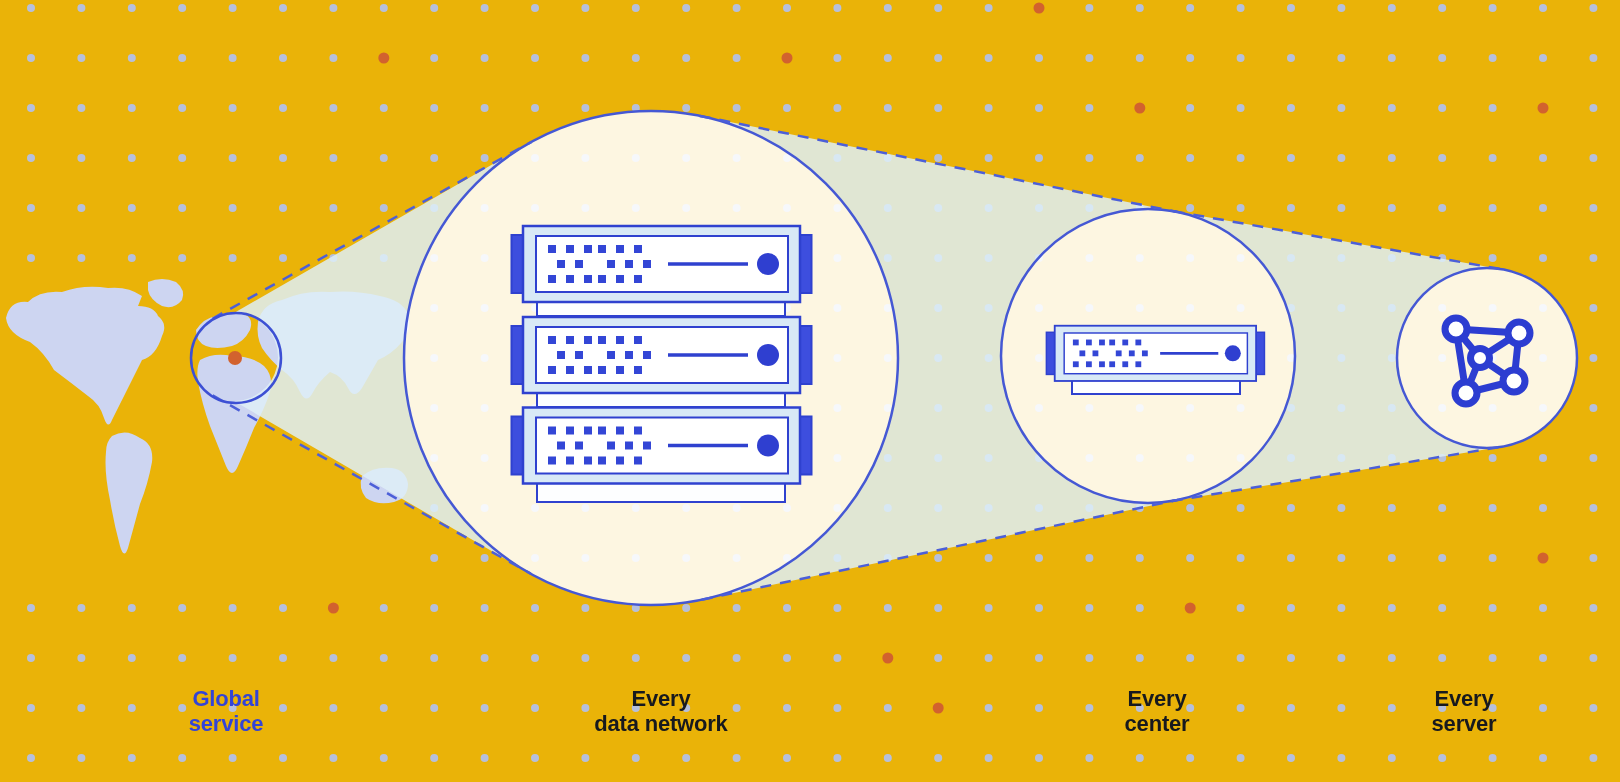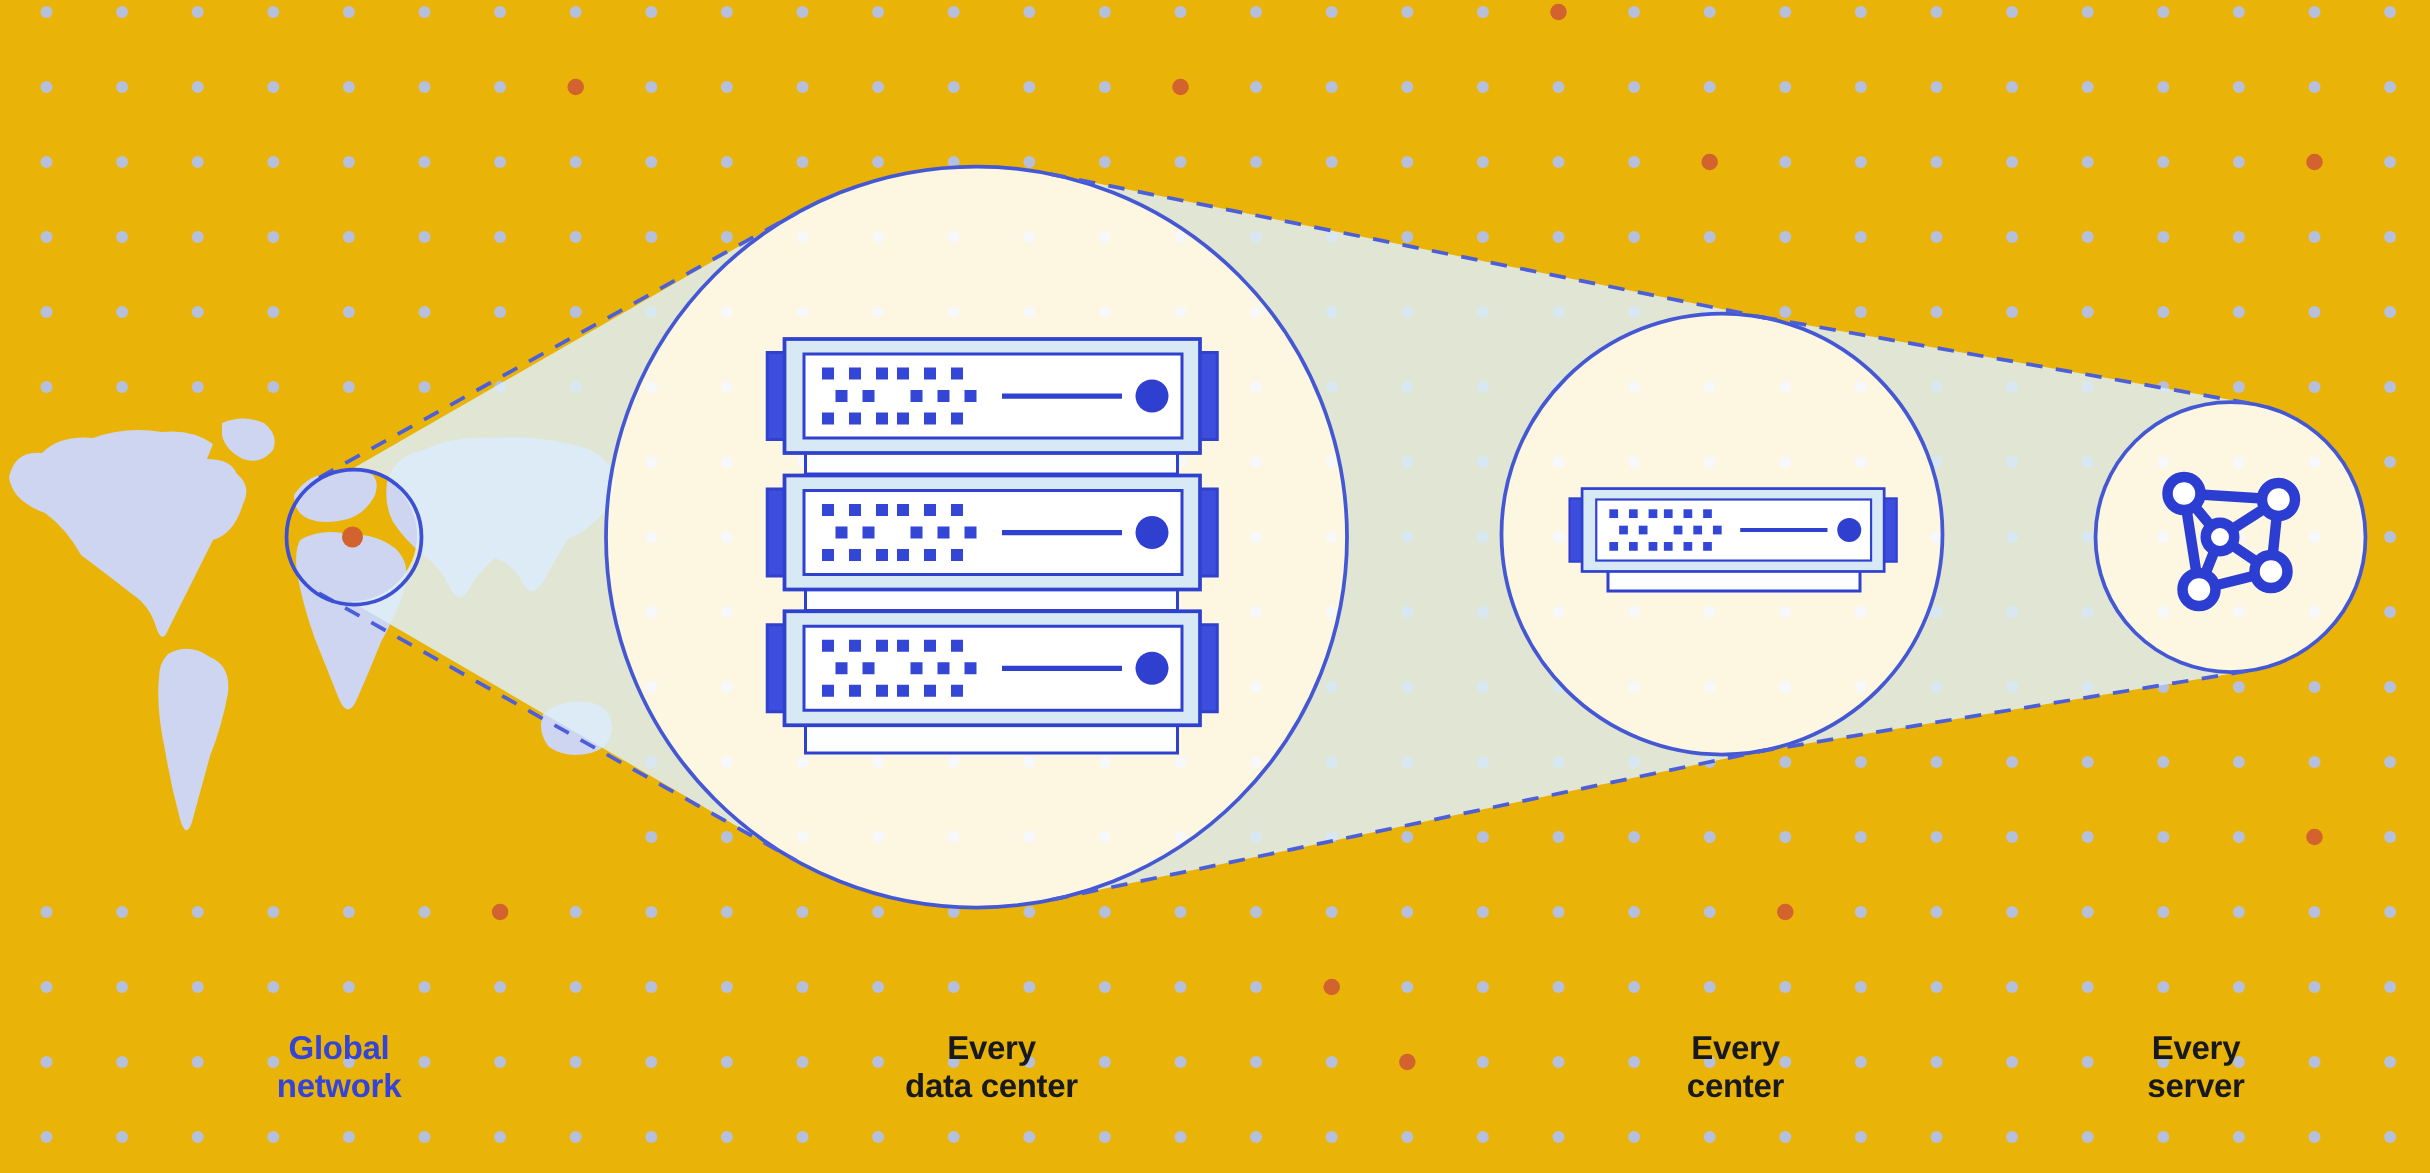--- a/index.html
+++ b/index.html
@@ -588,25 +588,25 @@
       <circle cx="1519" cy="333" r="11"></circle>
       <circle cx="1466" cy="393" r="11"></circle>
       <circle cx="1514" cy="381" r="11"></circle>
       <circle cx="1480" cy="358" r="9.5"></circle>
     </g>
   </g>
 </svg>
 
 <div class="stage-label blue lbl-global">
   <span>Global</span>
-  <span>network</span>
+  <span>service</span>
 </div>
 <div class="stage-label lbl-datacenter">
   <span>Every</span>
-  <span>data center</span>
+  <span>data network</span>
 </div>
 <div class="stage-label lbl-server">
   <span>Every</span>
   <span>center</span>
 </div>
 <div class="stage-label lbl-service">
   <span>Every</span>
   <span>server</span>
 </div>
 

